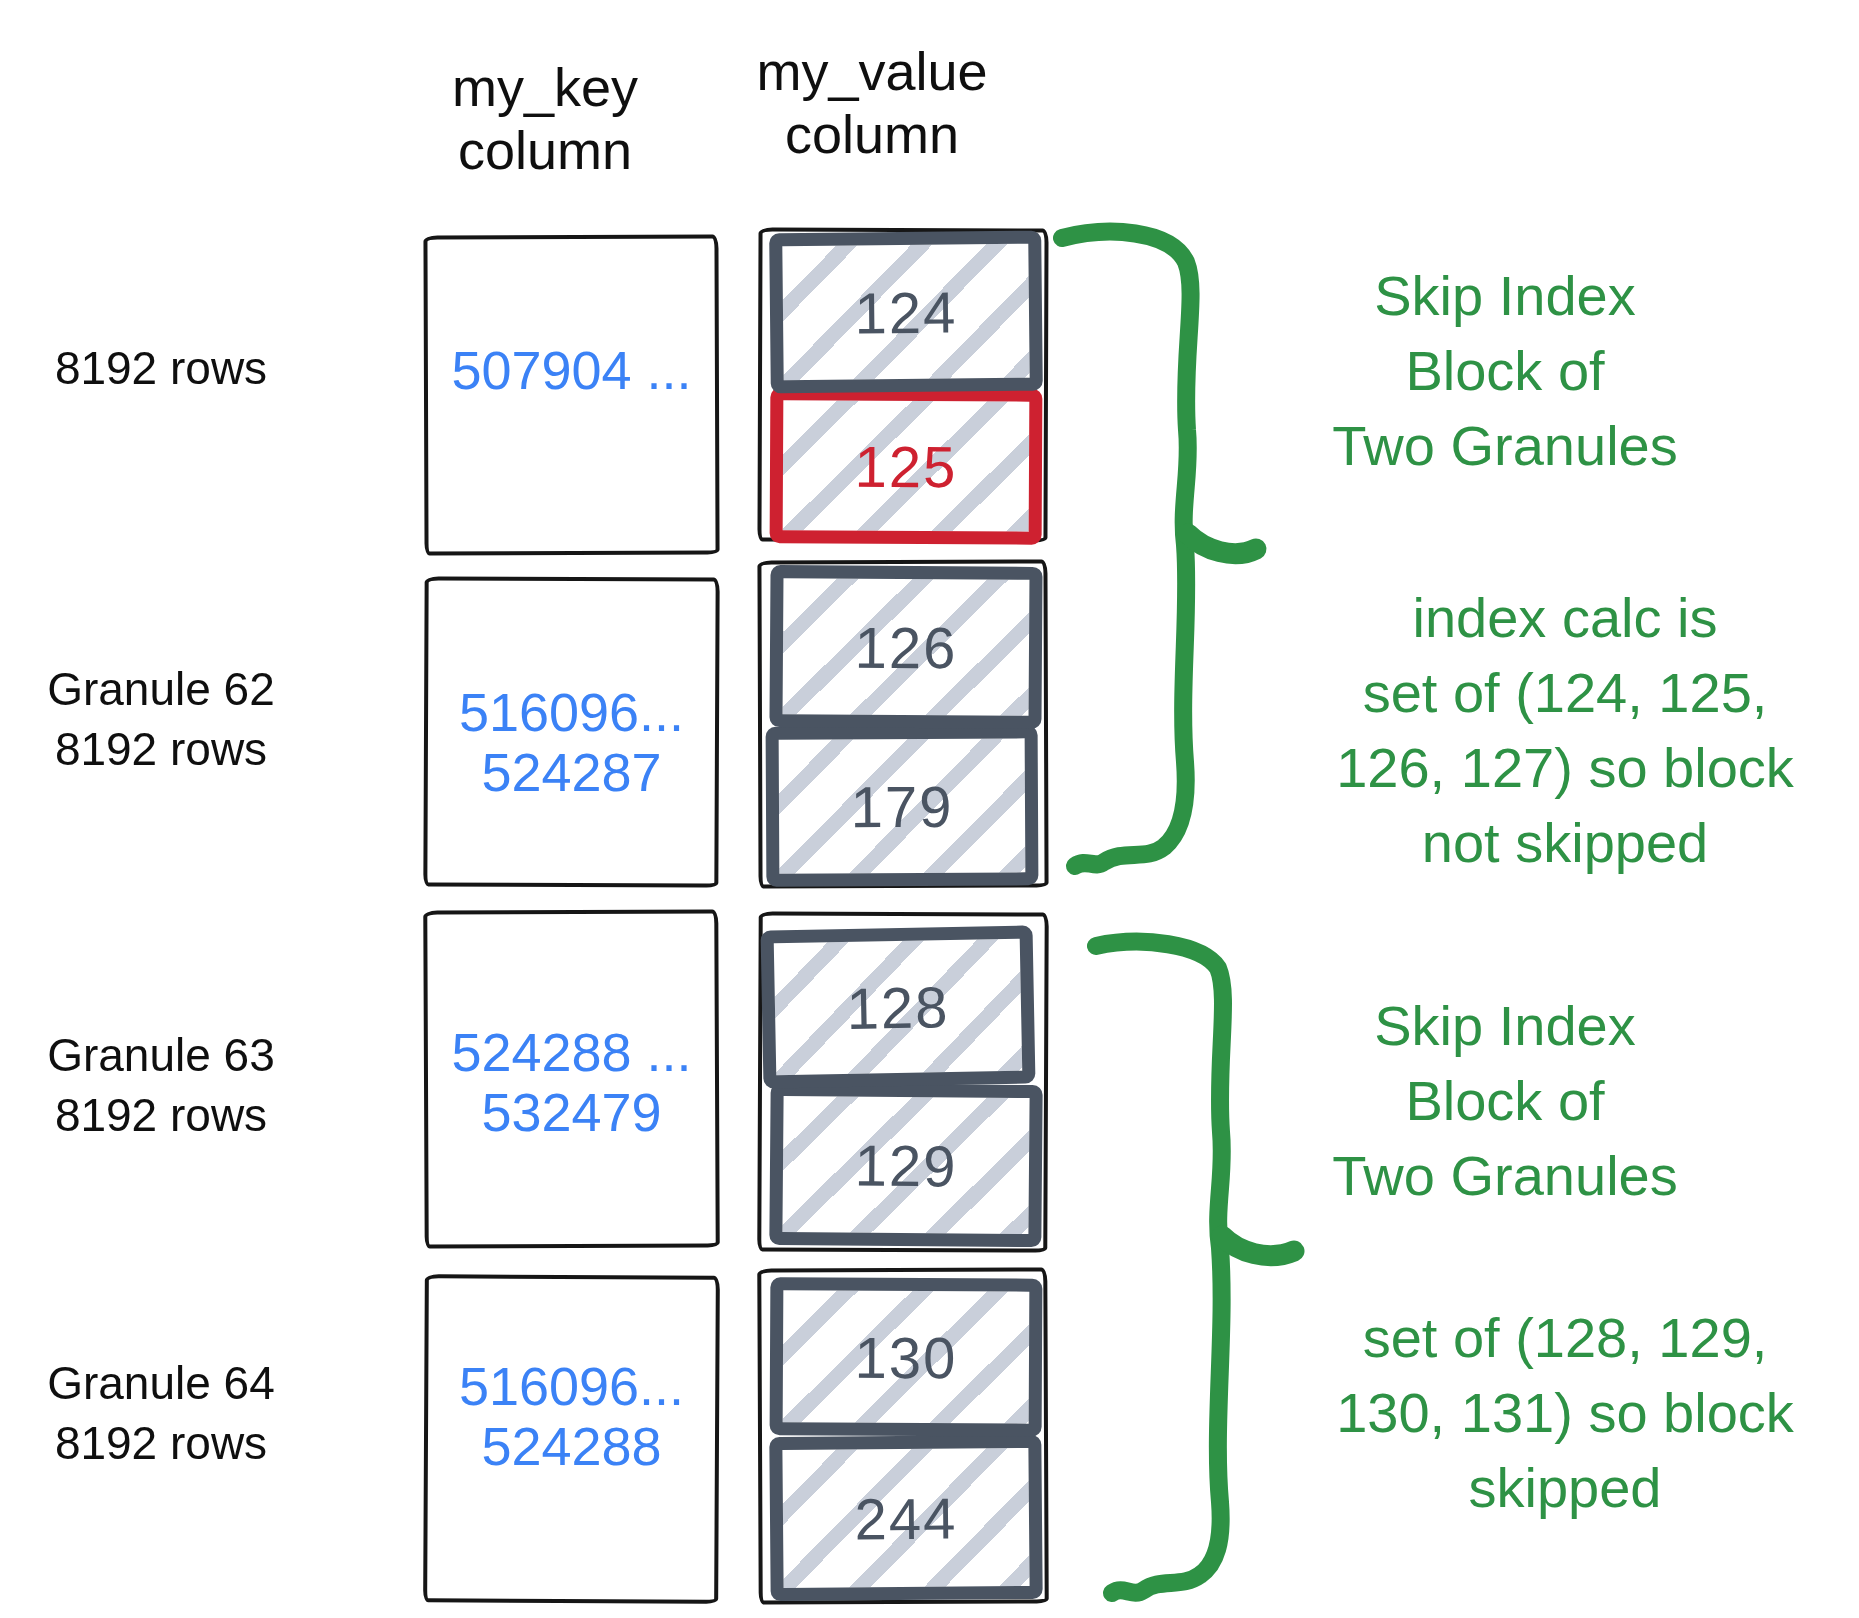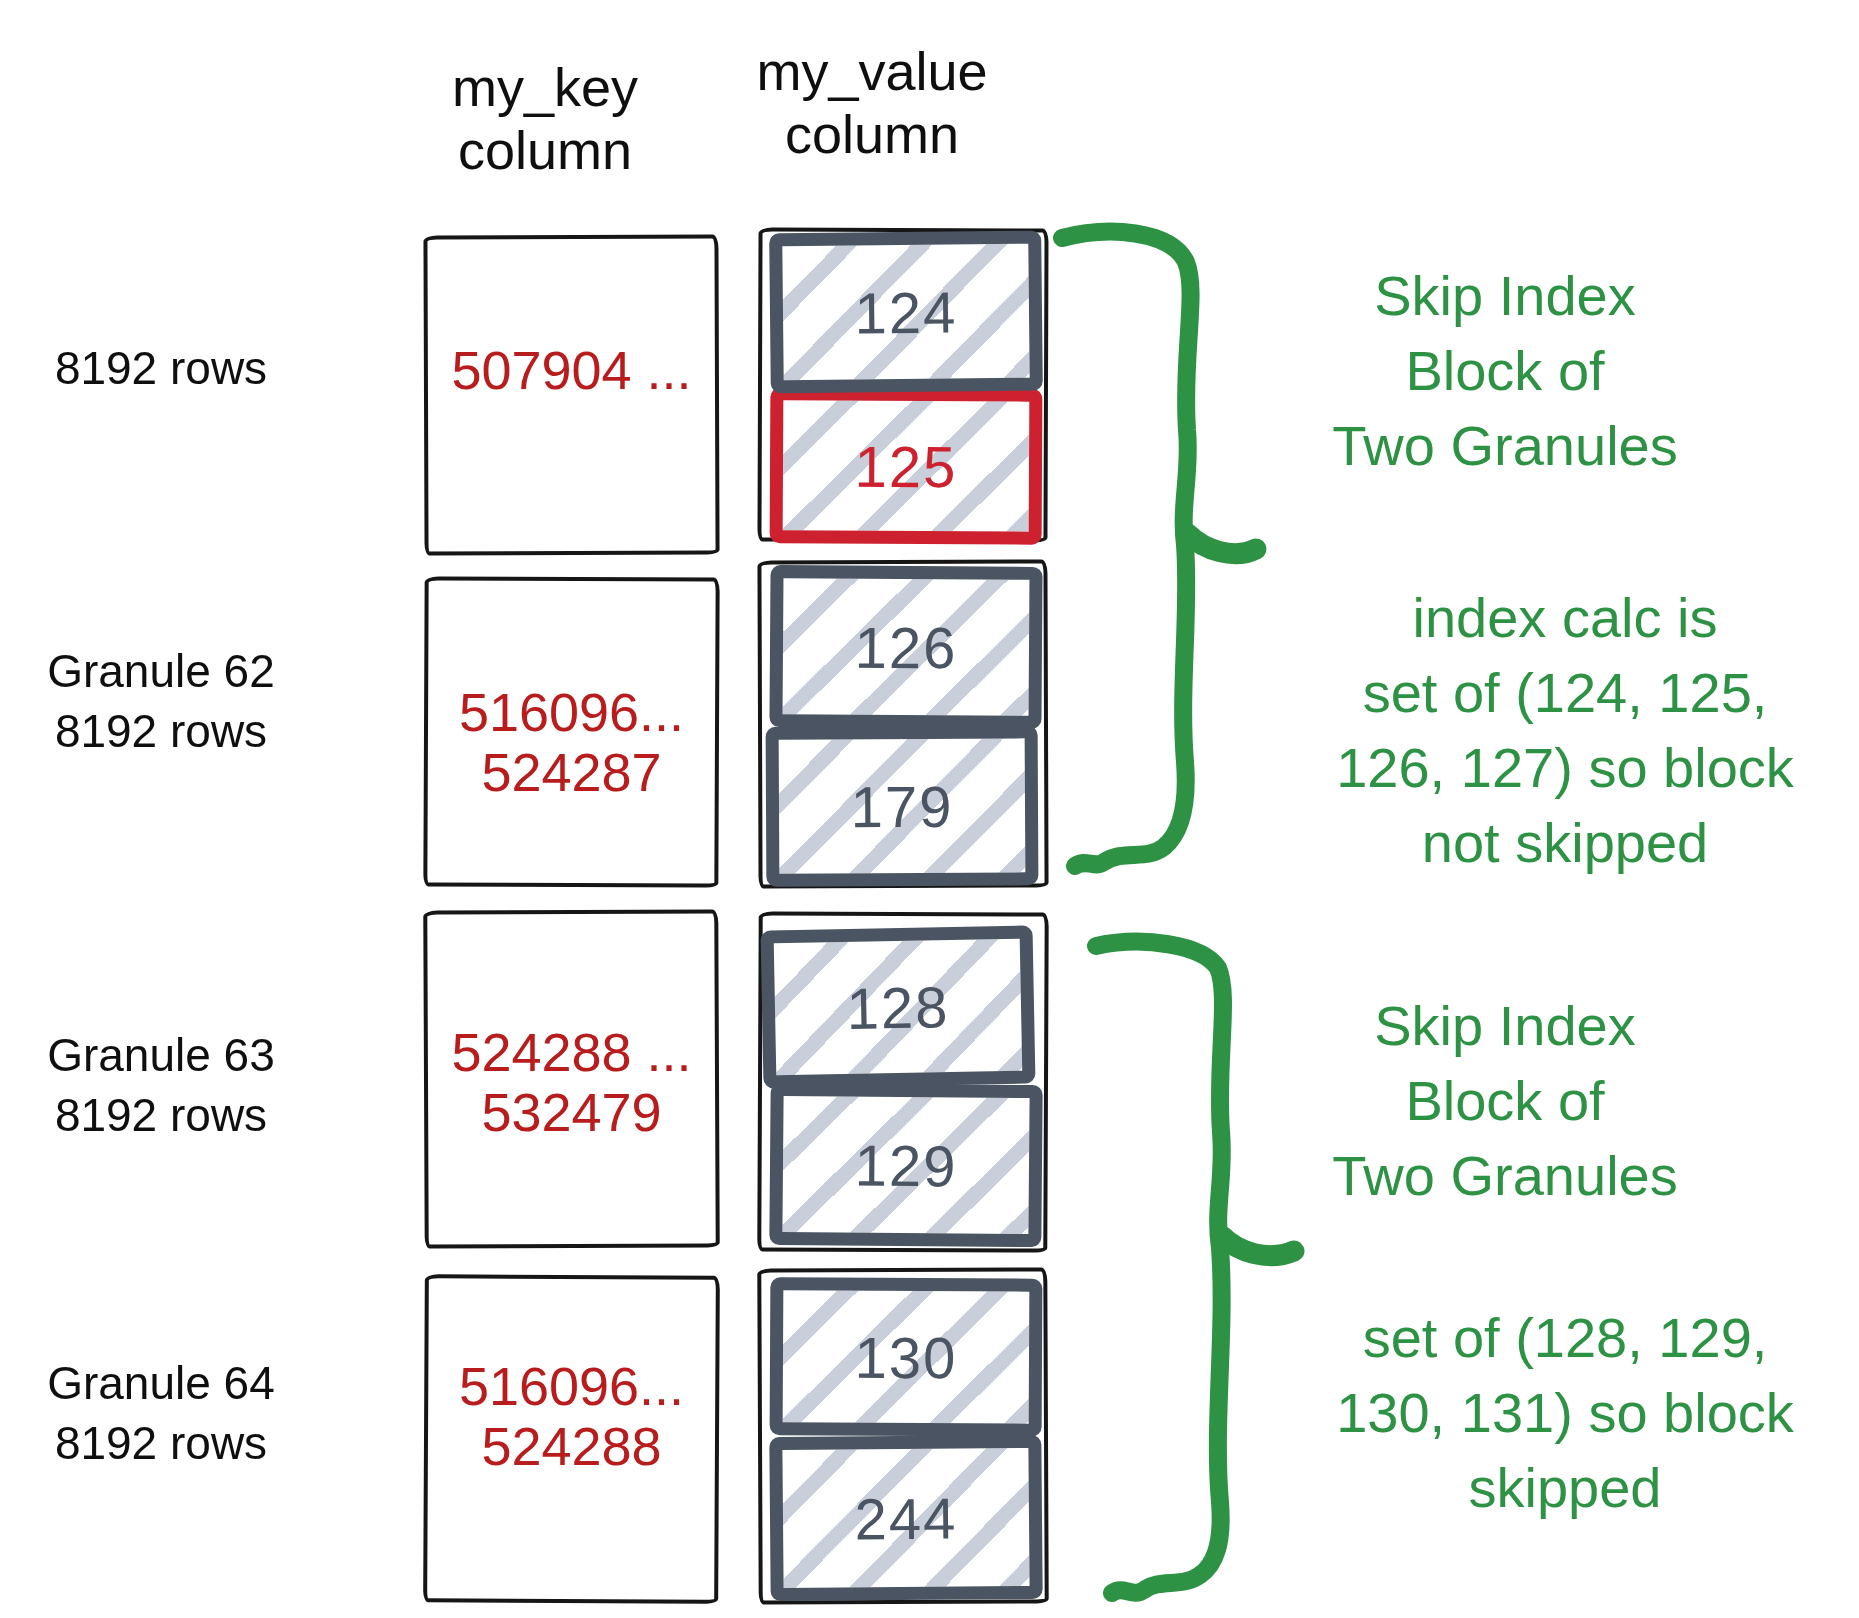--- a/index.html
+++ b/index.html
@@ -21,21 +21,21 @@
 
   
   .sketch-box{
     box-sizing:border-box;border:4px solid #161616;background:#ffffff;
     border-radius:14px 6px 12px 5px / 6px 14px 5px 12px;
   }
   .key-box{left:424px;width:295px;}
 
   
   .key-range{
-    left:424px;width:295px;text-align:center;font-size:54px;line-height:60px;color:#b91c1c;
+    left:424px;width:295px;text-align:center;font-size:54px;line-height:60px;color:#3b82f6;
   }
 
   
   .value-outline{left:758px;width:290px;background:#ffffff;}
 
   
   .value-block{
     box-sizing:border-box;left:770px;width:272px;
     border:13px solid #4a5462;border-radius:10px;
     background-image:repeating-linear-gradient(135deg,
@@ -63,21 +63,21 @@
     <div>column</div>
   </div>
   <div class="abs col-header" style="left:712px;top:40px;text-align:center;">
     <div>my_value</div>
     <div>column</div>
   </div>
 
   <div class="abs granule-label" style="top:338px;">
     <div>8192 rows</div>
   </div>
-  <div class="abs granule-label" style="top:641px;">
+  <div class="abs granule-label" style="top:659px;">
     <div>Granule 62</div>
     <div>8192 rows</div>
   </div>
   <div class="abs granule-label" style="top:1025px;">
     <div>Granule 63</div>
     <div>8192 rows</div>
   </div>
   <div class="abs granule-label" style="top:1353px;text-align:center;">
     <div>Granule 64</div>
     <div>8192 rows</div>

